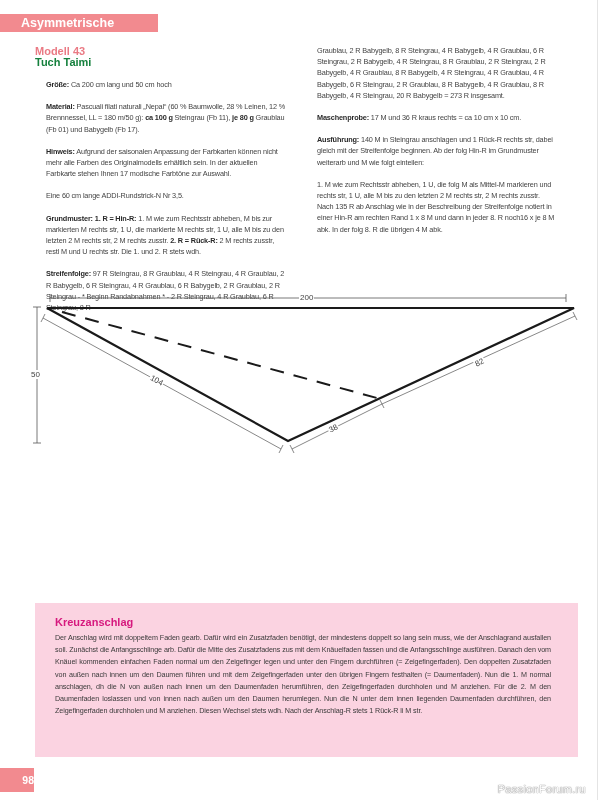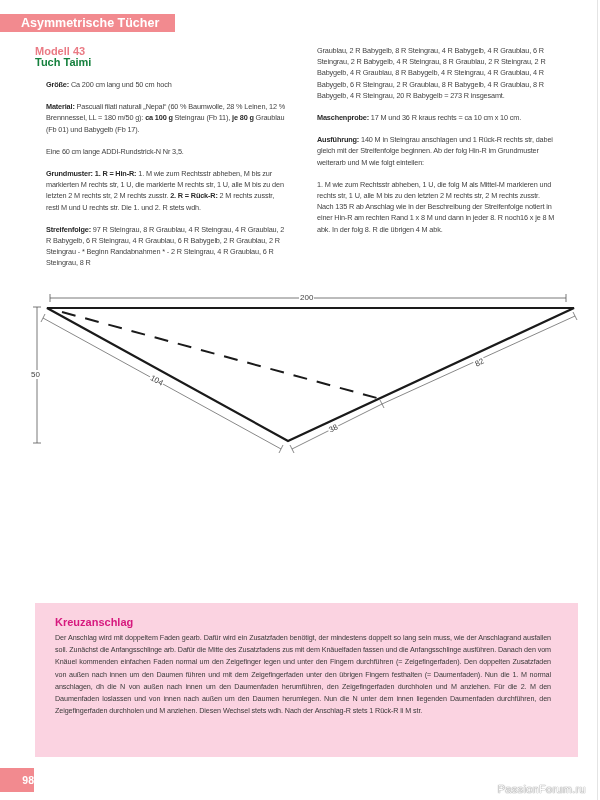--- a/index.html
+++ b/index.html
@@ -6,21 +6,21 @@
   body {
     width: 600px; height: 800px; position: relative; overflow: hidden;
     background: #ffffff;
     font-family: "Liberation Sans", sans-serif;
     color: #3a3a3a;
   }
   .right-rule {
     position: absolute; left: 597px; top: 0; width: 1px; height: 800px; background: #e4e4e4;
   }
   .section-header {
-    position: absolute; left: 0; top: 14px; width: 175px; height: 18px;
+    position: absolute; left: 0; top: 14px; width: 158px; height: 18px;
     background: #f28a8f;
     color: #ffffff; font-weight: bold; font-size: 12.5px;
     line-height: 18px; padding-left: 21px; box-sizing: border-box;
   }
   .model-num {
     position: absolute; left: 35px; top: 45px;
     color: #ea7a84; font-weight: bold; font-size: 11px; line-height: 12px; text-align: right;
   }
   .model-title {
     position: absolute; left: 35px; top: 55px;
@@ -71,20 +71,21 @@
 <div class="right-rule"></div>
 
 <div class="section-header">Asymmetrische Tücher</div>
 
 <div class="model-num">Modell 43</div>
 <div class="model-title">Tuch Taimi</div>
 
 <div class="col col-left">
   <p><b>Größe:</b><span> Ca 200 cm lang und 50 cm hoch</span></p>
   <p><b>Material:</b><span> Pascuali filati naturali „Nepal“ (60 % Baumwolle, 28 % Leinen, 12 % Brennnessel, LL = 180 m/50 g): </span><b>ca 100 g</b><span> Steingrau (Fb 11), </span><b>je 80 g</b><span> Graublau (Fb 01) und Babygelb (Fb 17).</span></p>
+  <p><b>Hinweis:</b><span> Aufgrund der saisonalen Anpassung der Farbkarten können nicht mehr alle Farben des Originalmodells erhältlich sein. In der aktuellen Farbkarte stehen Ihnen 17 modische Farbtöne zur Auswahl.</span></p>
   <p>Eine 60 cm lange ADDI-Rundstrick-N Nr 3,5.</p>
   <p><b>Grundmuster: 1. R = Hin-R:</b><span> 1. M wie zum Rechtsstr abheben, M bis zur markierten M rechts str, 1 U, die markierte M rechts str, 1 U, alle M bis zu den letzten 2 M rechts str, 2 M rechts zusstr. </span><b>2. R = Rück-R:</b><span> 2 M rechts zusstr, restl M und U rechts str. Die 1. und 2. R stets wdh.</span></p>
   <p><b>Streifenfolge:</b><span> 97 R Steingrau, 8 R Graublau, 4 R Steingrau, 4 R Graublau, 2 R Babygelb, 6 R Steingrau, 4 R Graublau, 6 R Babygelb, 2 R Graublau, 2 R Steingrau - * Beginn Randabnahmen * - 2 R Steingrau, 4 R Graublau, 6 R Steingrau, 8 R</span></p>
 </div>
 
 <div class="col col-right">
   <p>Graublau, 2 R Babygelb, 8 R Steingrau, 4 R Babygelb, 4 R Graublau, 6 R Steingrau, 2 R Babygelb, 4 R Steingrau, 8 R Graublau, 2 R Steingrau, 2 R Babygelb, 4 R Graublau, 8 R Babygelb, 4 R Steingrau, 4 R Graublau, 4 R Babygelb, 6 R Steingrau, 2 R Graublau, 8 R Babygelb, 4 R Graublau, 8 R Babygelb, 4 R Steingrau, 20 R Babygelb = 273 R insgesamt.</p>
   <p><b>Maschenprobe:</b><span> 17 M und 36 R kraus rechts = ca 10 cm x 10 cm.</span></p>
   <p><b>Ausführung:</b><span> 140 M in Steingrau anschlagen und 1 Rück-R rechts str, dabei gleich mit der Streifenfolge beginnen. Ab der folg Hin-R im Grundmuster weiterarb und M wie folgt einteilen:</span></p>
   <p>1. M wie zum Rechtsstr abheben, 1 U, die folg M als Mittel-M markieren und rechts str, 1 U, alle M bis zu den letzten 2 M rechts str, 2 M rechts zusstr. Nach 135 R ab Anschlag wie in der Beschreibung der Streifenfolge notiert in einer Hin-R am rechten Rand 1 x 8 M und dann in jeder 8. R noch16 x je 8 M abk. In der folg 8. R die übrigen 4 M abk.</p>

